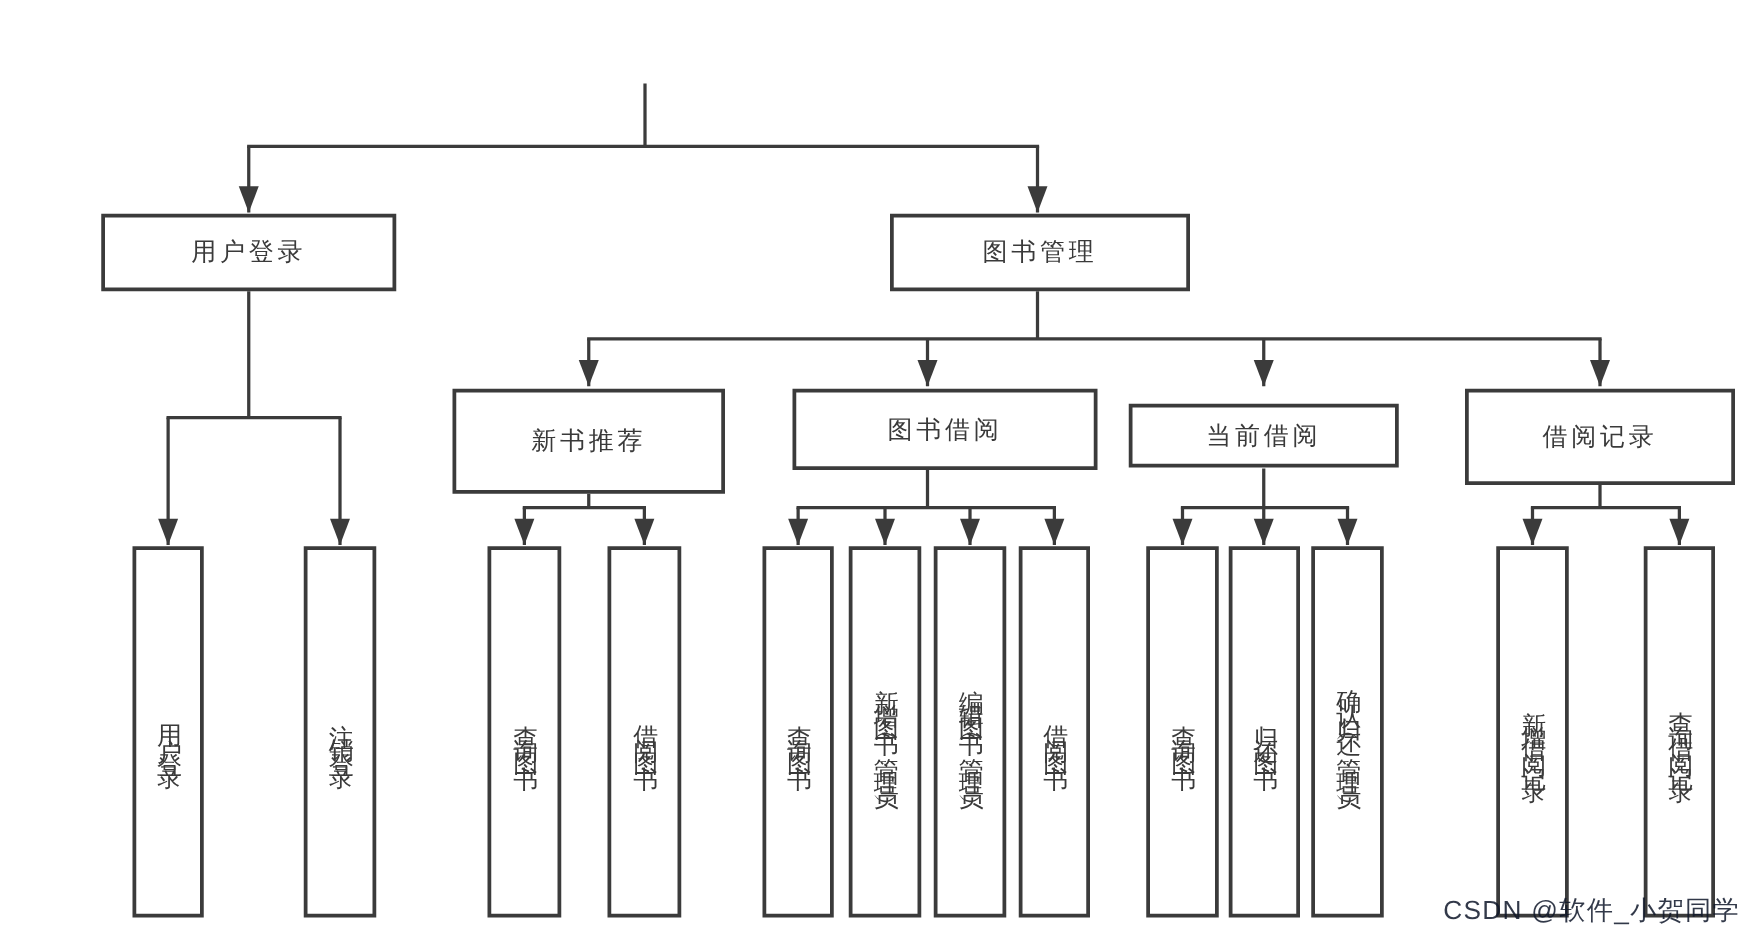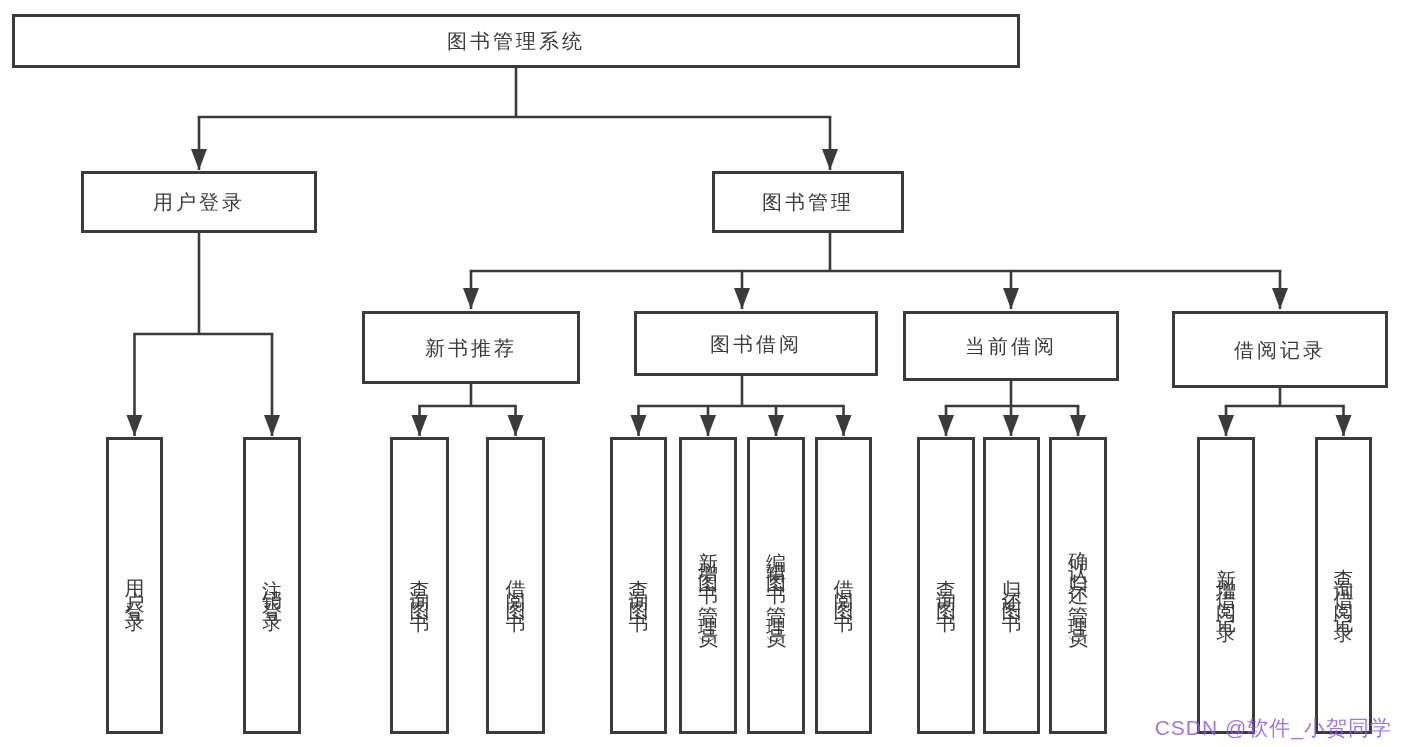--- a/index.html
+++ b/index.html
@@ -24,21 +24,21 @@
   }
   .node.v span{
     writing-mode:vertical-rl;
     text-orientation:mixed;
     font-size:20px;letter-spacing:11px;line-height:1.15;
     white-space:nowrap;
   }
   .watermark{
     position:absolute;right:13px;bottom:5px;z-index:5;
     font-size:21px;letter-spacing:1px;
-    color:#8b5cf6;opacity:.85;
+    color:#0f172a;opacity:.85;
     pointer-events:none;
   }
 </style>
 </head>
 <body>
 
 <div class="canvas">
 
   <svg class="connectors" width="1405" height="747" viewBox="0 0 1405 747">
     <defs>
@@ -76,38 +76,35 @@
       <line x1="946" y1="406" x2="946" y2="436" marker-end="url(#arw)"></line>
       <line x1="1011" y1="406" x2="1011" y2="436" marker-end="url(#arw)"></line>
       <line x1="1078" y1="406" x2="1078" y2="436" marker-end="url(#arw)"></line>
 
       <path d="M1280,376 V406 M1226,406 H1343.5" stroke-linecap="square"></path>
       <line x1="1226" y1="406" x2="1226" y2="436" marker-end="url(#arw)"></line>
       <line x1="1343.5" y1="406" x2="1343.5" y2="436" marker-end="url(#arw)"></line>
     </g>
   </svg>
 
-  <div class="node h" style="left:12px;top:14px;width:1008px;height:54px">
-    <span>图书管理系统</span>
-  </div>
 
   <div class="node h" style="left:81px;top:171px;width:236px;height:62px">
     <span>用户登录</span>
   </div>
-  <div class="node h" style="left:712px;top:171px;width:192px;height:62px">
+  <div class="node h" style="left:712px;top:171px;width:240px;height:62px">
     <span>图书管理</span>
   </div>
 
-  <div class="node h" style="left:362px;top:311px;width:218px;height:73px">
+  <div class="node h" style="left:362px;top:311px;width:218px;height:84px">
     <span>新书推荐</span>
   </div>
   <div class="node h" style="left:634px;top:311px;width:244px;height:65px">
     <span>图书借阅</span>
   </div>
-  <div class="node h" style="left:903px;top:311px;width:216px;height:70px">
+  <div class="node h" style="left:903px;top:323px;width:216px;height:51px">
     <span>当前借阅</span>
   </div>
   <div class="node h" style="left:1172px;top:311px;width:216px;height:77px">
     <span>借阅记录</span>
   </div>
 
   <div class="node v" style="left:106px;top:437px;width:57px;height:297px">
     <span>用户登录</span>
   </div>
   <div class="node v" style="left:243px;top:437px;width:58px;height:297px">

